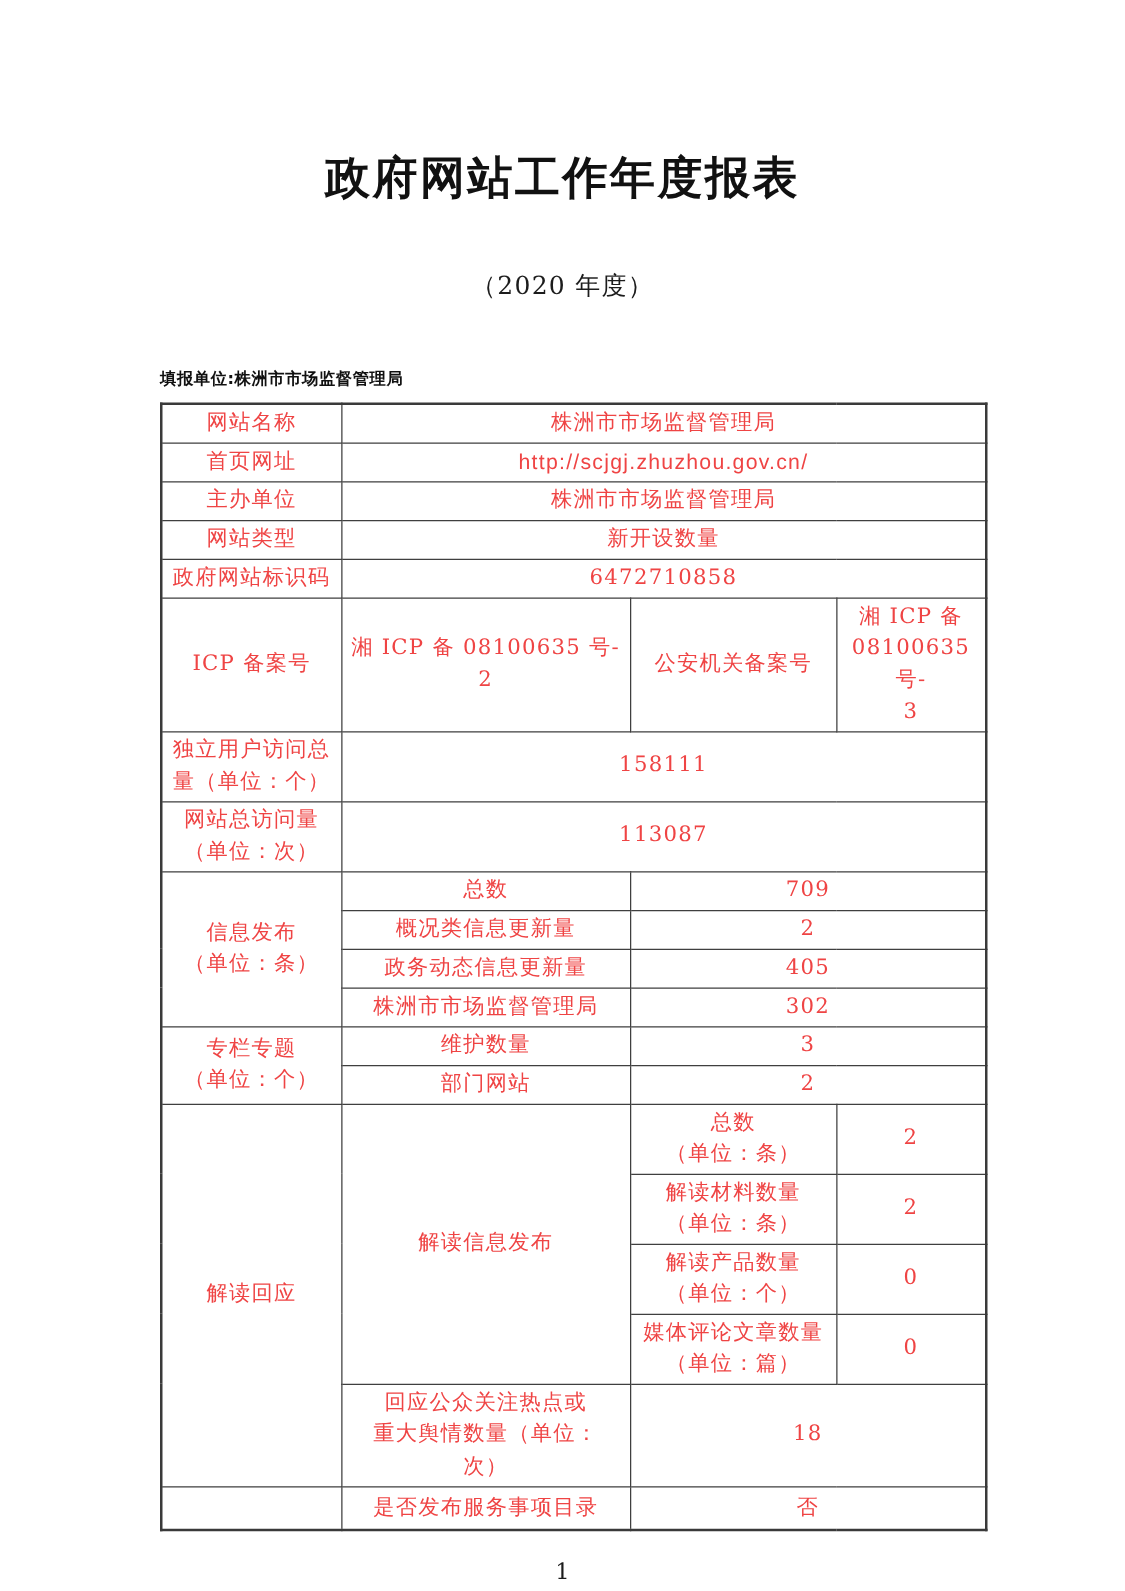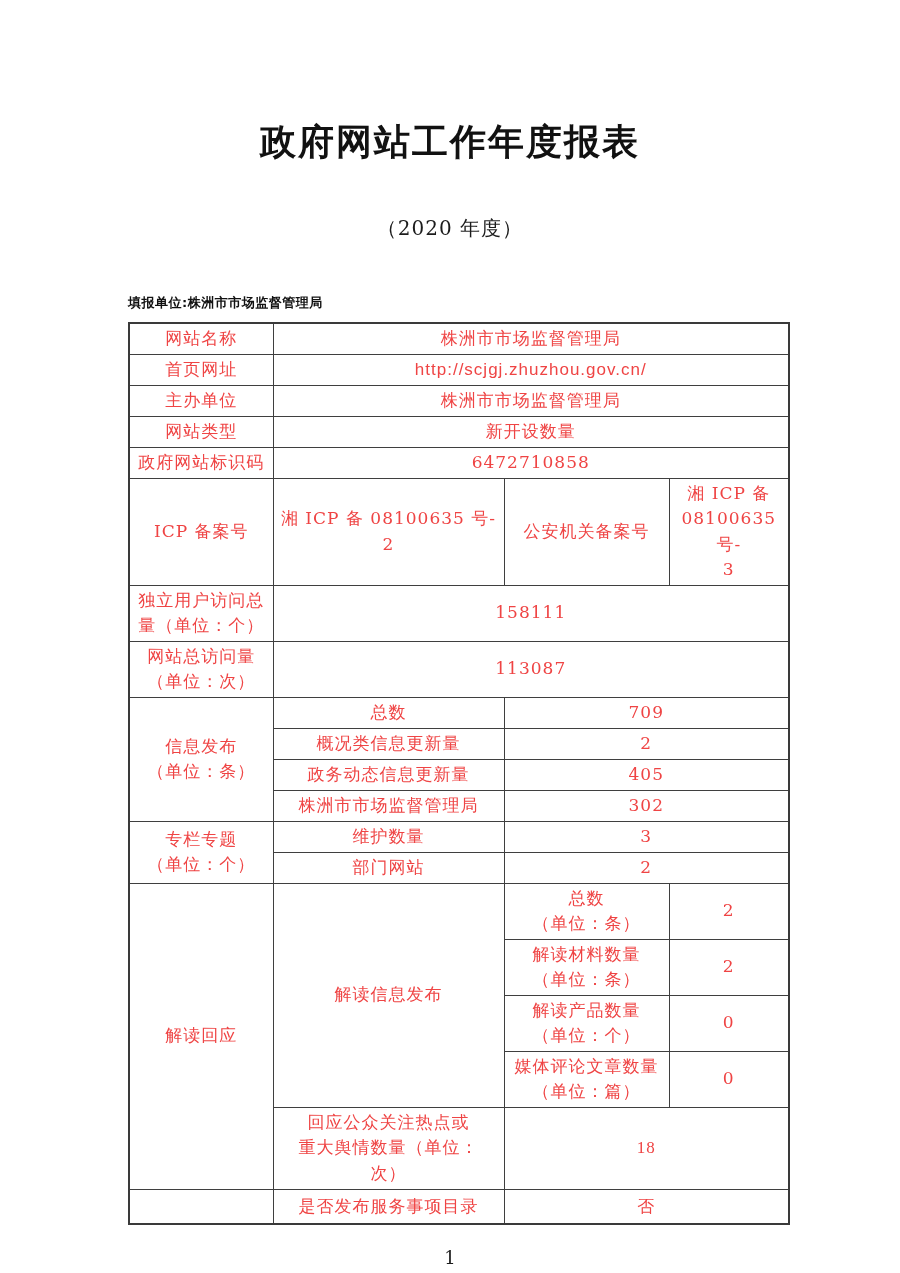--- a/index.html
+++ b/index.html
@@ -64,21 +64,21 @@
     color: #ef4444;
   }
   td.mono {
     font-family: Liberation Sans, sans-serif;
     letter-spacing: 0;
   }
   tr.h31 { height: 31px; }
   tr.h54 { height: 55px; margin-left: 24px; }
   tr.h80 { height: 80px; }
   tr.h50 { height: 51px; }
-  tr.h82 { height: 82px; font-family: Liberation Serif, serif; }
+  tr.h82 { height: 82px; }
   tr.h34 { height: 35px; padding-left: 32px; }
   .page-number {
     margin-top: 22px;
     text-align: center;
     font-size: 18px;
     color: #1c1c1c;
   }
   .c1 { width: 144px; }
   .c2 { width: 231px; }
   .c3 { width: 165px; }

